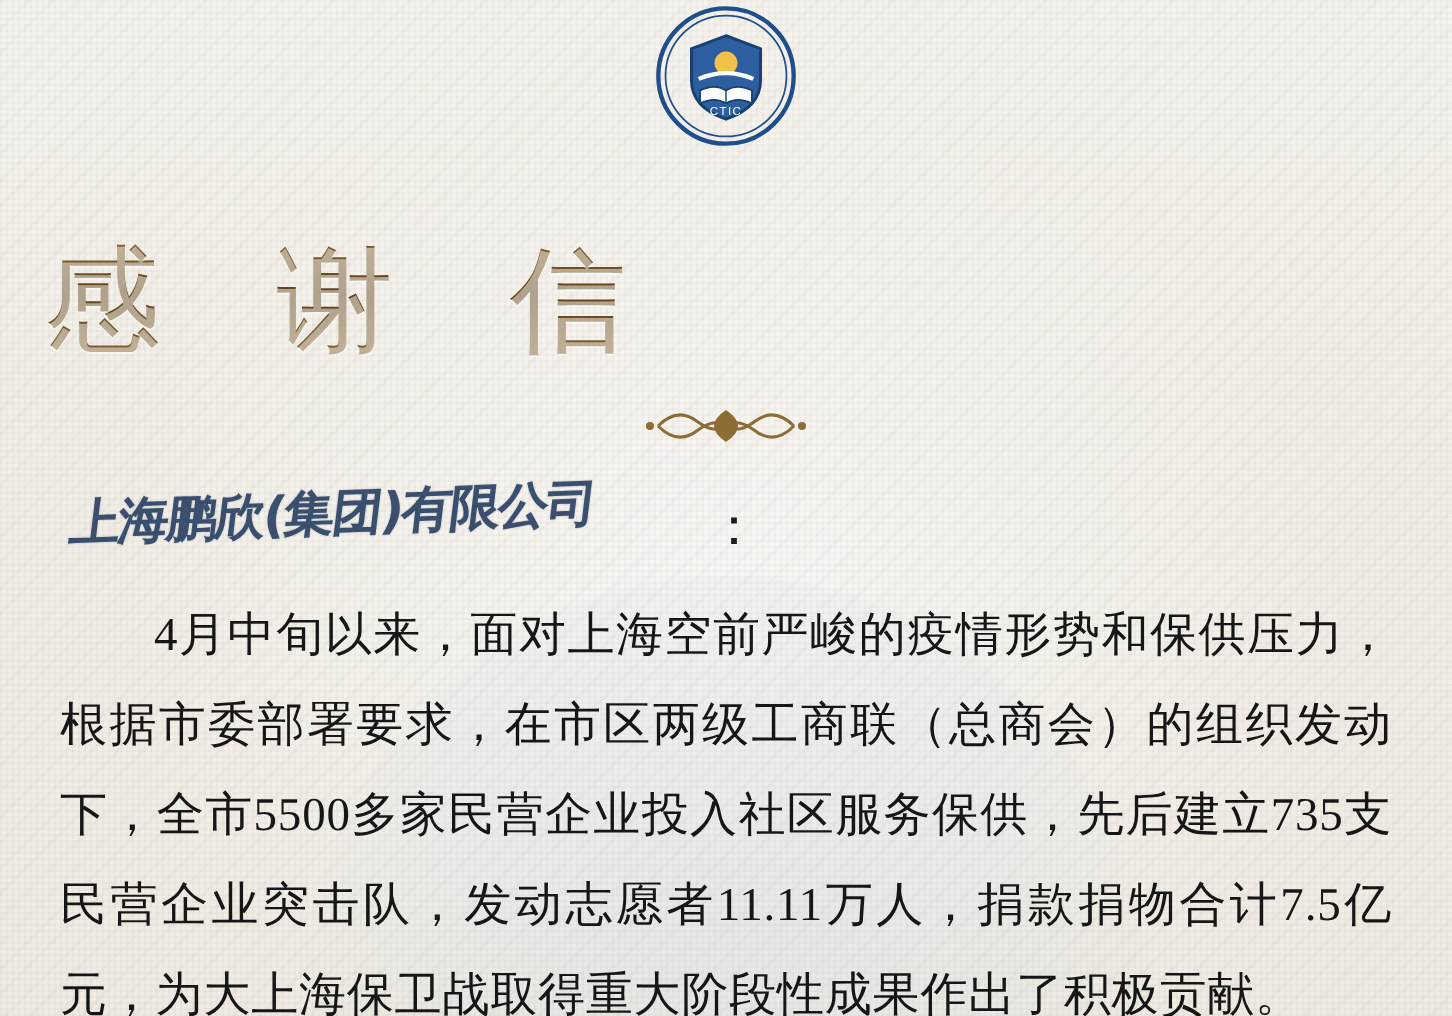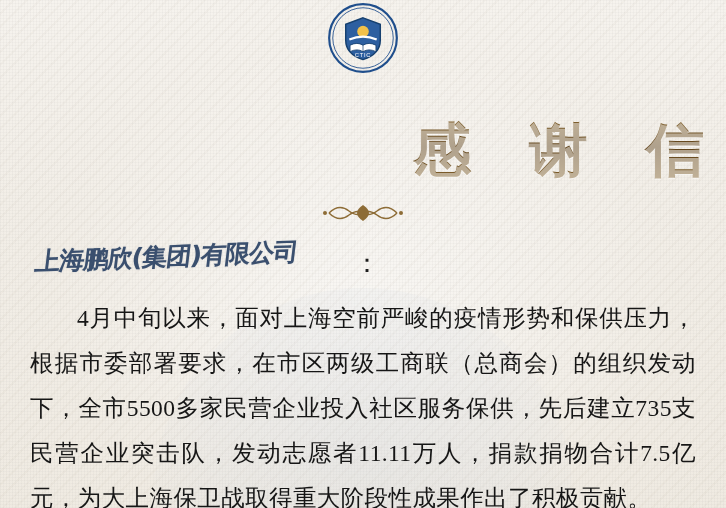--- a/index.html
+++ b/index.html
@@ -59,24 +59,24 @@
     height: 72px;
     z-index: 3;
   }
 
   
   .title {
     position: absolute;
     top: 112px;
     left: 0;
     width: 100%;
-    text-align: right;
+    text-align: left;
     font-family: "Liberation Serif", serif;
     font-size: 58px;
-    font-weight: bold;
+    font-weight: normal;
     letter-spacing: 22px;
     text-indent: 22px;
     color: #6a4a22;
     background: linear-gradient(180deg, #8a6a35 0%, #5f4219 45%, #8d6c36 100%);
     -webkit-background-clip: text;
     background-clip: text;
     -webkit-text-fill-color: transparent;
     text-shadow: 0 1px 0 rgba(255,255,255,0.5);
     z-index: 3;
   }

